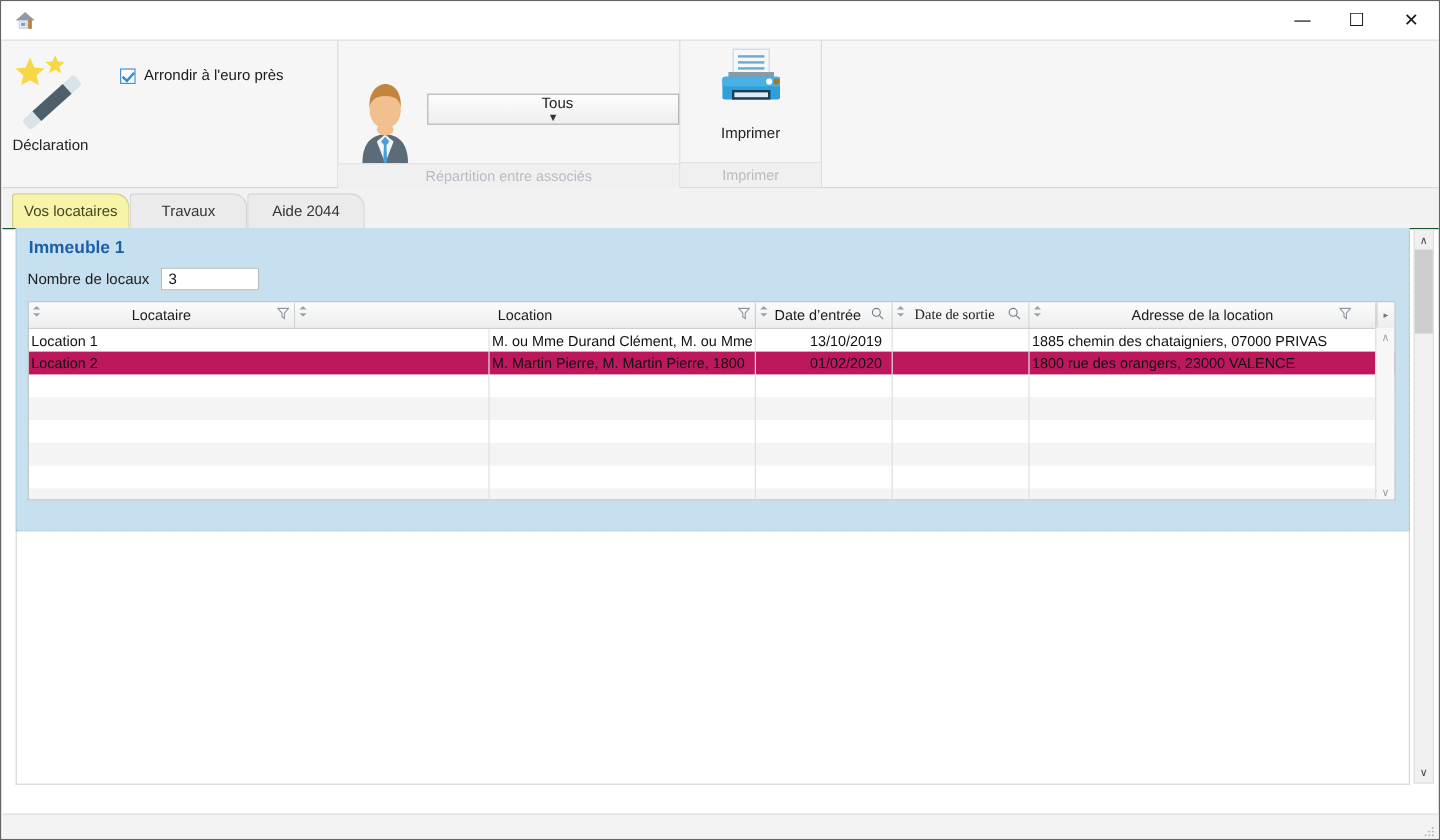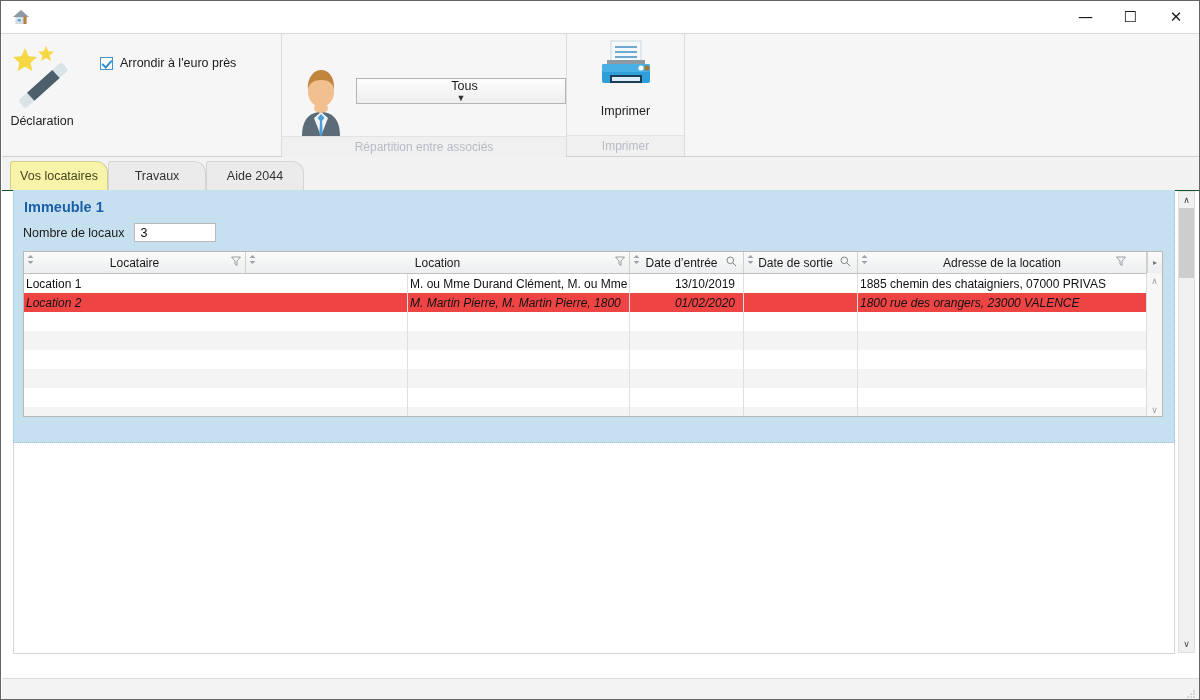--- a/index.html
+++ b/index.html
@@ -196,21 +196,21 @@
   }
   .gcell-h .srch {
     position: absolute; right: 6px; top: 4px;
     width: 11px; height: 11px;
   }
   .grow {
     display: flex; height: 19px;
     font-size: 12px; color: #111;
   }
   .grow.alt { background: #f4f4f4; }
-  .grow.sel { background: #ef4444; font-style: italic; }
+  .grow.sel { background: #be185d; }
   .gcell {
     box-sizing: border-box;
     border-right: 1px solid #dfdfdf;
     display: flex; align-items: center;
     overflow: hidden; white-space: nowrap;
     padding: 0 4px;
   }
   .gcell.right { justify-content: flex-end; padding-right: 8px; }
   .gcell.left { justify-content: flex-start; padding-left: 2px; }
 
@@ -430,21 +430,21 @@
               </svg>
           </span>
           <span style="margin-right:10px;">Date d’entrée</span>
           <span class="srch">
             <svg width="11" height="11" viewBox="0 0 11 11">
                 <circle cx="4.3" cy="4.3" r="3.3" fill="none" stroke="#6f787e" stroke-width="0.9"></circle>
                 <line x1="6.8" y1="6.8" x2="10" y2="10" stroke="#6f787e" stroke-width="0.9"></line>
               </svg>
           </span>
         </div>
-        <div class="gcell-h" style="width:114px;">
+        <div class="gcell-h" style="width:114px;font-family:Liberation Serif, serif;">
           <span class="sortmark">
             <svg width="7" height="9" viewBox="0 0 7 9">
                 <polygon points="3.5,0 6.5,3 0.5,3" fill="#9aa3aa"></polygon>
                 <polygon points="3.5,9 6.5,6 0.5,6" fill="#9aa3aa"></polygon>
               </svg>
           </span>
           <span style="margin-right:10px;">Date de sortie</span>
           <span class="srch">
             <svg width="11" height="11" viewBox="0 0 11 11">
                 <circle cx="4.3" cy="4.3" r="3.3" fill="none" stroke="#6f787e" stroke-width="0.9"></circle>

